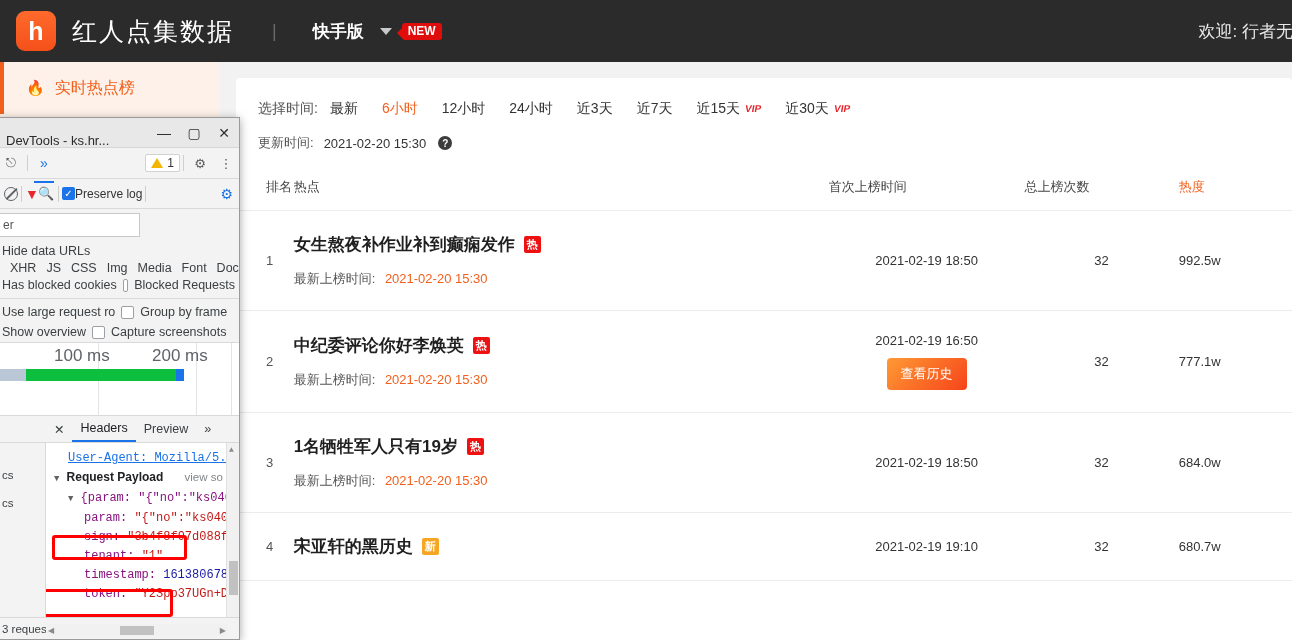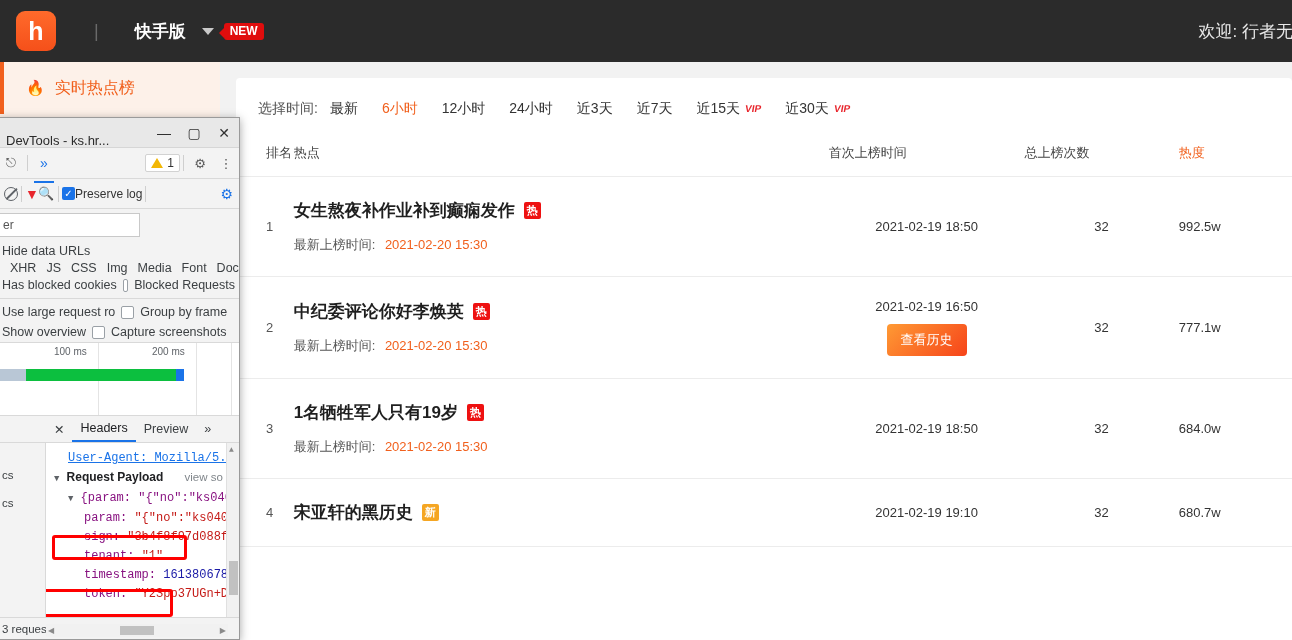--- a/index.html
+++ b/index.html
@@ -205,21 +205,21 @@
   .dt-line {
     display: flex; align-items: center; gap: 6px; font-size: 12.5px; color: #3c4043;
     padding: 3px 4px; white-space: nowrap;
   }
   .dt-types { display: flex; gap: 10px; font-size: 12.5px; color: #3c4043; padding-left: 12px; }
   .dt-rule { height: 1px; background: #d9d9d9; margin: 3px 0; }
   .dt-timeline {
     height: 74px; border-top: 1px solid #d9d9d9; border-bottom: 1px solid #d9d9d9;
     position: relative; background: #fff;
   }
-  .tl-label { position: absolute; top: 3px; font-size: 10px; color: #5f6368; }
+  .tl-label { position: absolute; top: 3px; font-size: 17px; color: #5f6368; }
   .tl-grid { position: absolute; top: 0; bottom: 0; width: 1px; background: #e4e4e4; }
   .bar-wrap { position: absolute; top: 26px; left: 0; height: 12px; }
   .bar-grey { position: absolute; left: 0; top: 0; width: 28px; height: 12px; background: #b9c7d6; }
   .bar-green { position: absolute; left: 28px; top: 0; width: 150px; height: 12px; background: #0cbf3f; }
   .bar-blue { position: absolute; left: 178px; top: 0; width: 8px; height: 12px; background: #1a73e8; }
   .dt-tabs {
     height: 27px; background: #f3f3f3; display: flex; align-items: center;
     border-bottom: 1px solid #d9d9d9; font-size: 12.5px; color: #3c4043;
   }
   .dt-tab { padding: 0 8px; }
@@ -266,20 +266,21 @@
 </style>
 </head>
 <body>
 
 <div id="root">
 
   <div class="topbar">
     <div class="logo-box">
       <span>h</span>
     </div>
+    <div class="brand-title">红人点集数据</div>
     <div class="divider-v">|</div>
     <div class="kuaishou">快手版</div>
     <div class="caret-down"></div>
     <div class="new-badge">NEW</div>
     <div class="welcome">欢迎: 行者无疆</div>
   </div>
 
   <div class="sidebar">
     <div class="side-item active">
       <span class="flame-icon">🔥</span>
@@ -313,20 +314,25 @@
         <span class="filter-opt">
           <span>近15天</span>
           <span class="vip-mini">VIP</span>
         </span>
         <span class="filter-opt">
           <span>近30天</span>
           <span class="vip-mini">VIP</span>
         </span>
       </div>
 
+      <div class="update-row">
+        <span>更新时间:</span>
+        <span class="update-val">2021-02-20 15:30</span>
+        <span class="help-icon">?</span>
+      </div>
 
       <table class="hot">
         <thead>
           <tr>
             <th class="col-rank">排名</th>
             <th class="col-topic">热点</th>
             <th class="col-first">首次上榜时间</th>
             <th class="col-count">总上榜次数</th>
             <th class="col-heat heat">热度</th>
           </tr>

